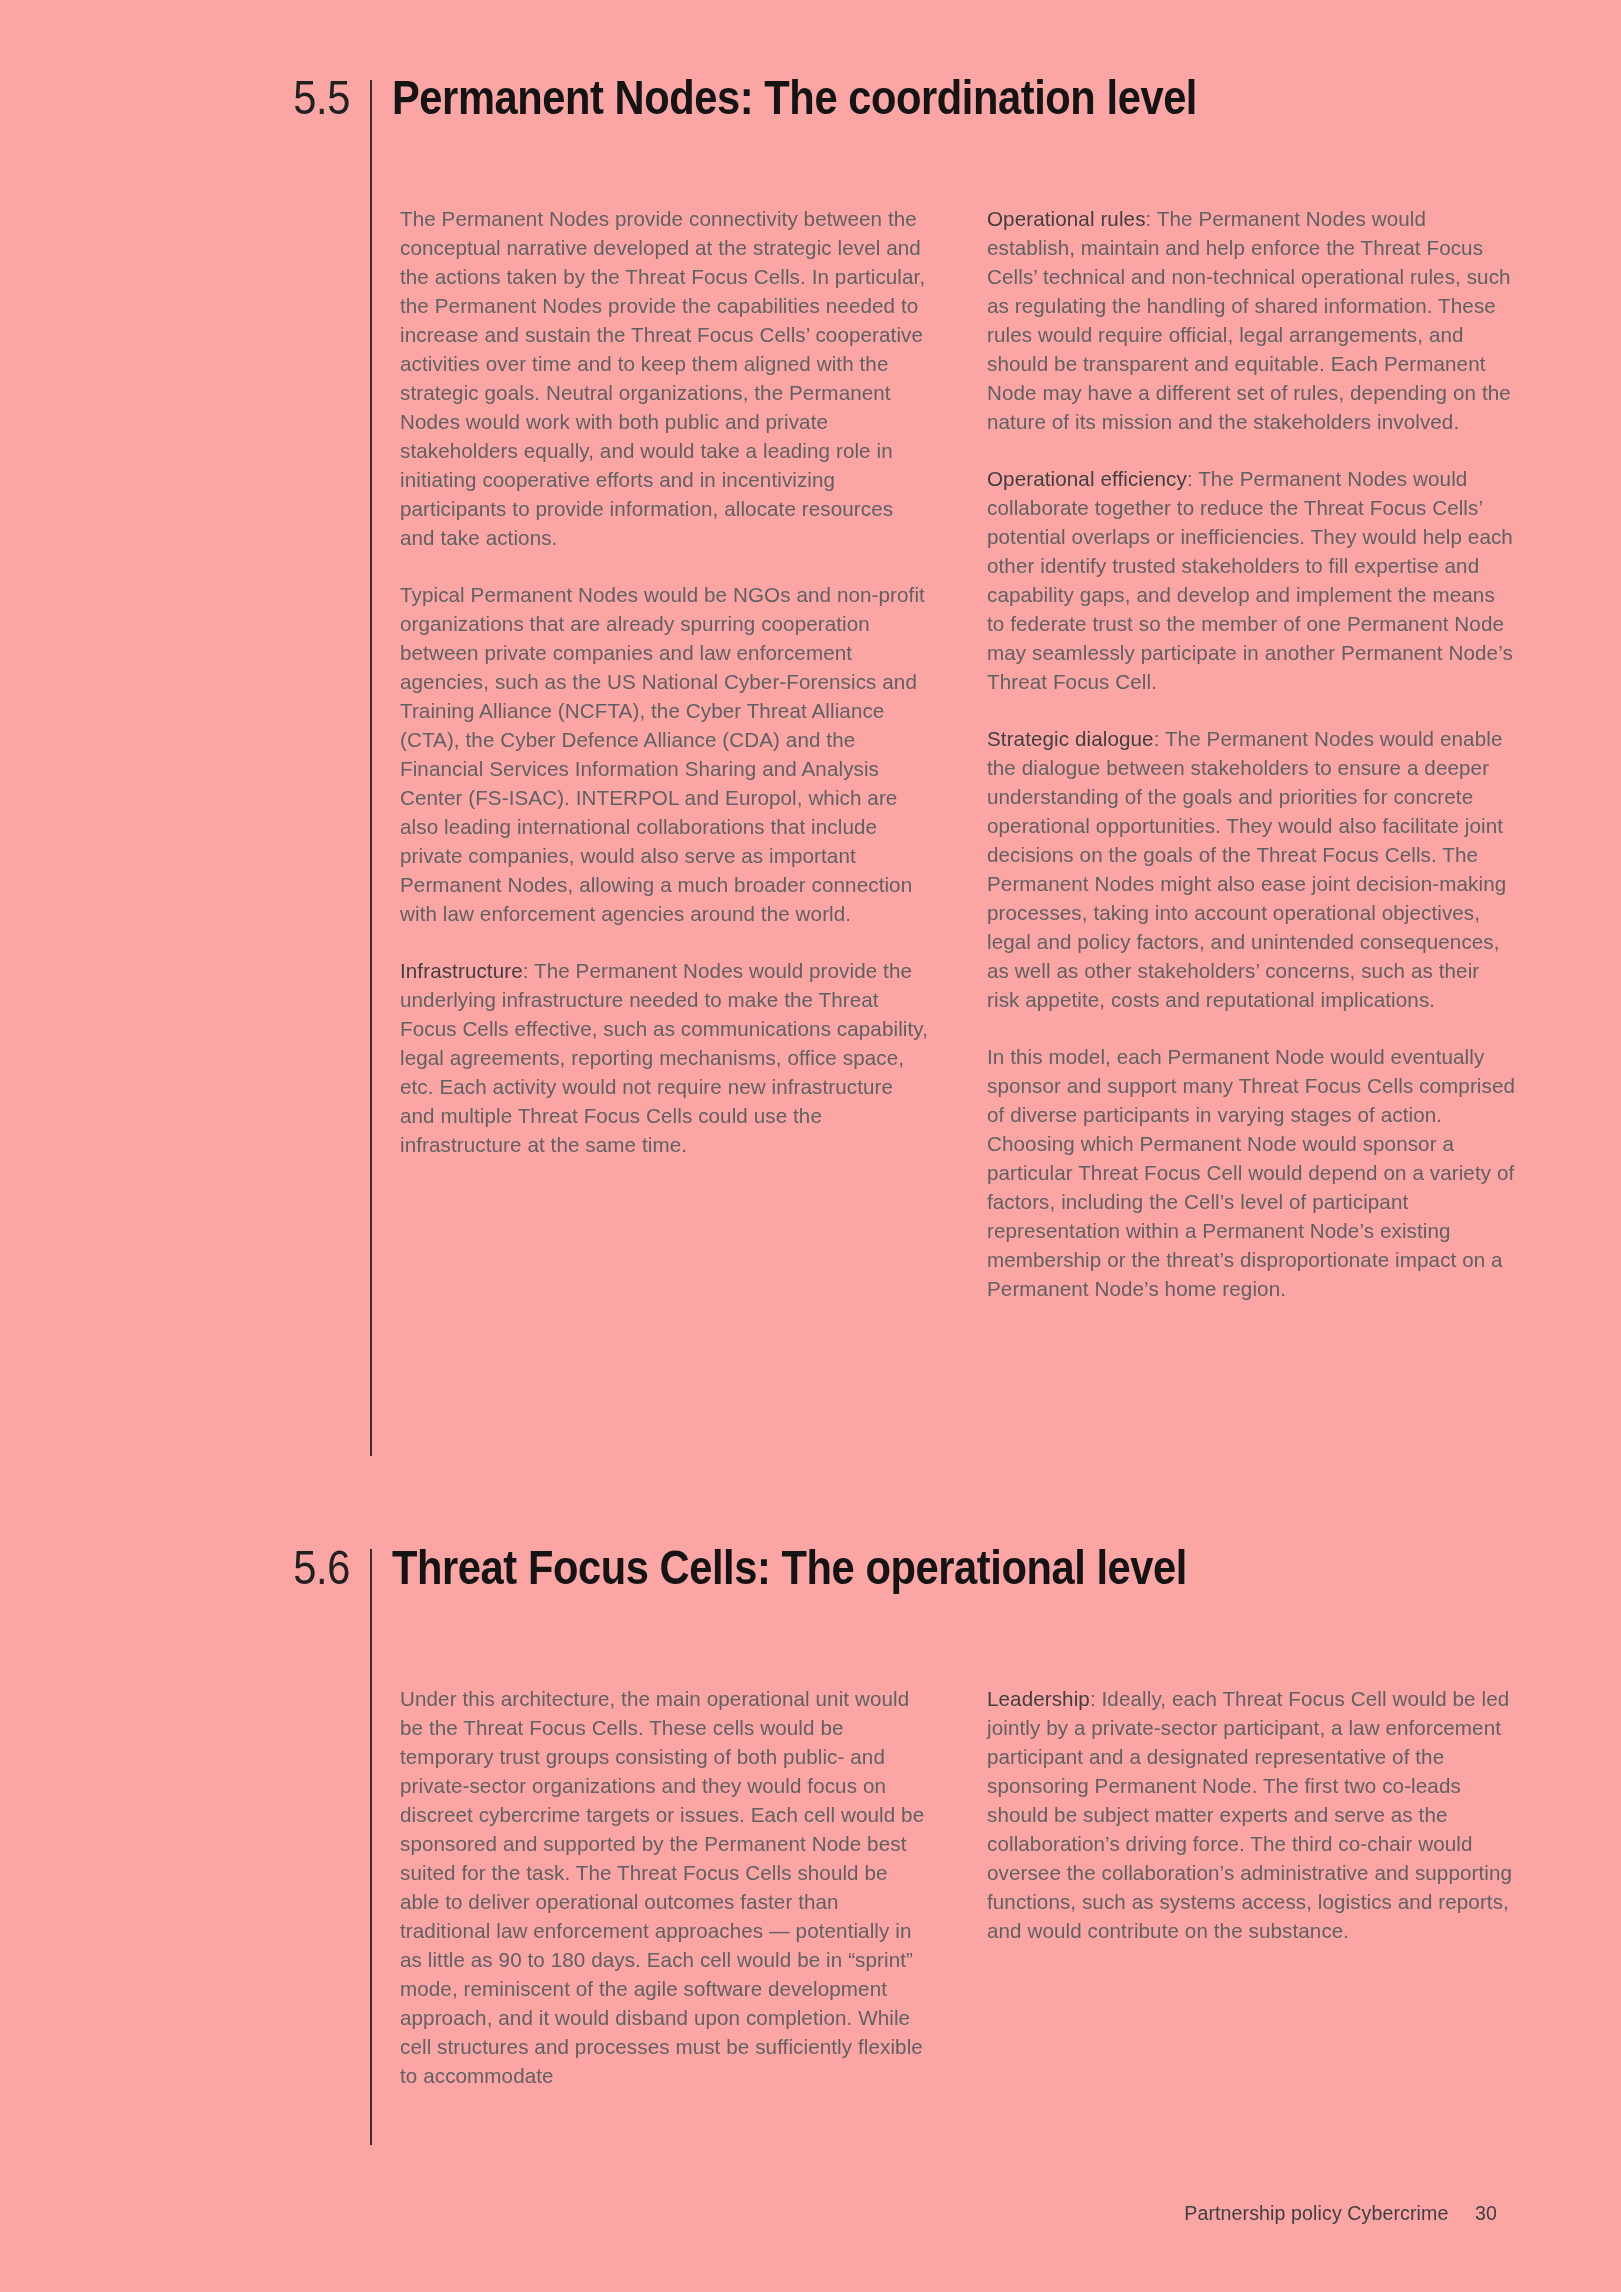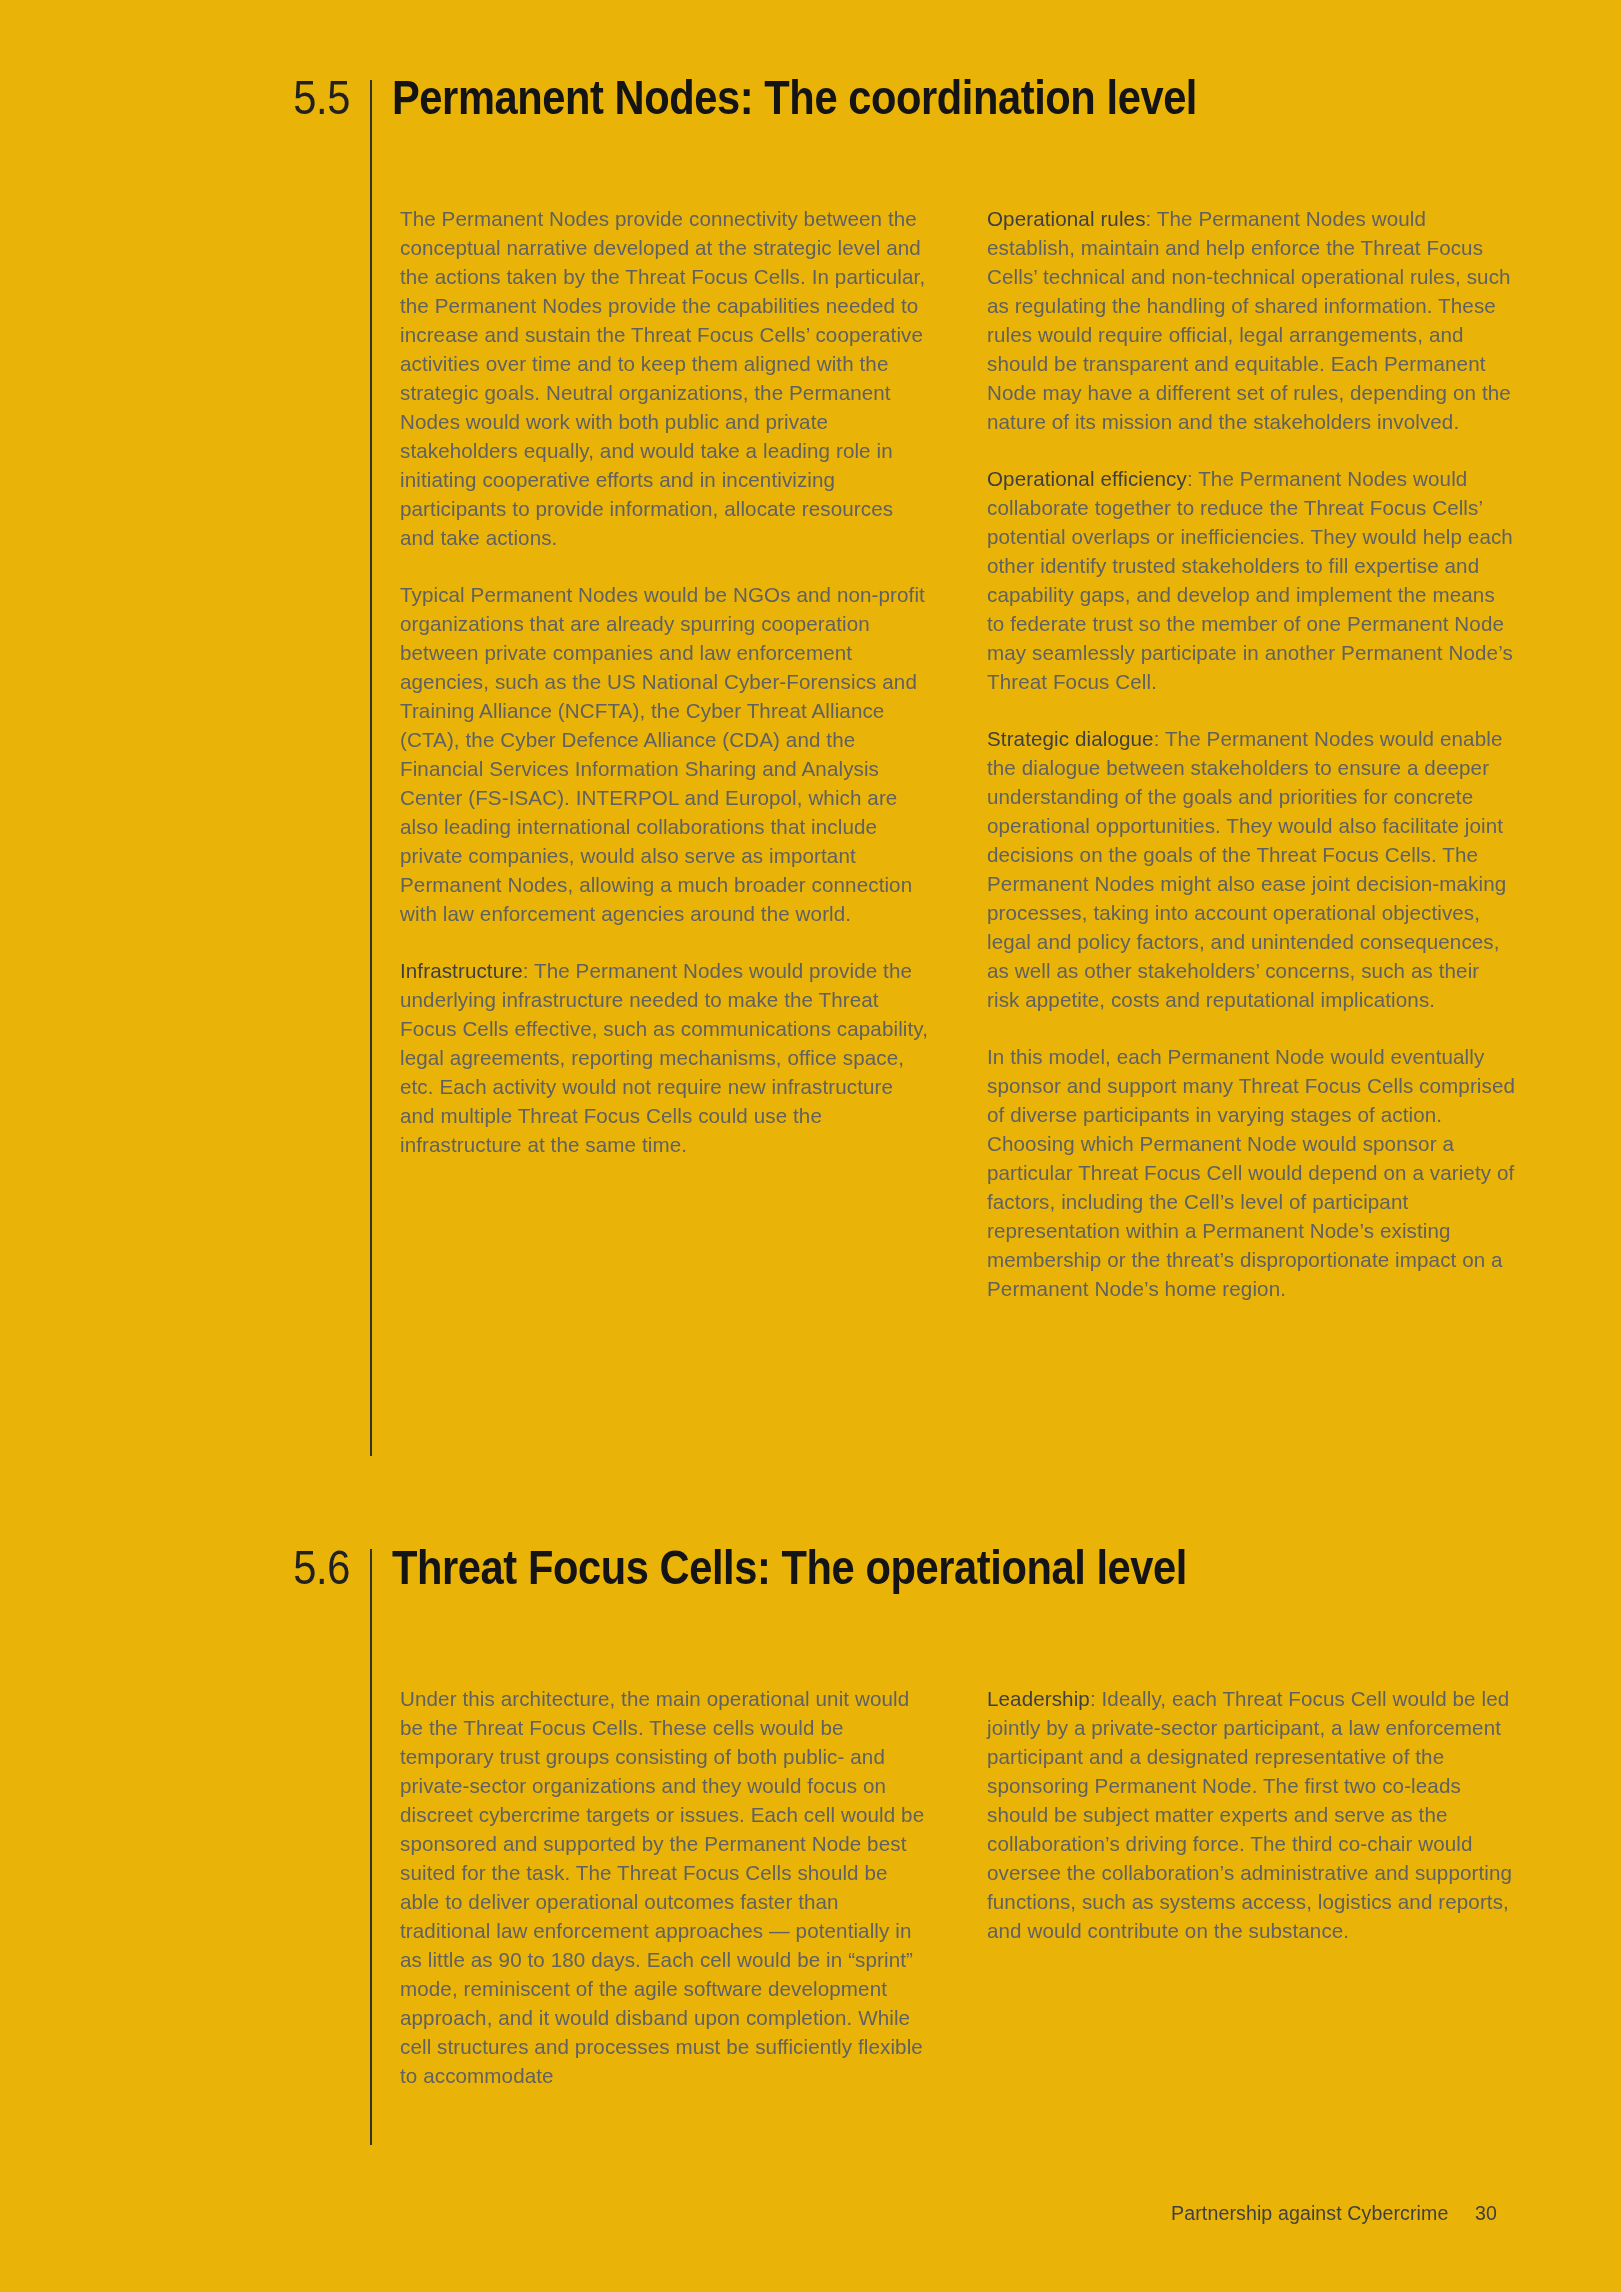--- a/index.html
+++ b/index.html
@@ -1,17 +1,17 @@
 <!DOCTYPE html>
 <html><head>
 <meta charset="utf-8">
 <style>
   html,body{margin:0;padding:0;background:#ffffff;}
   #page{
-    position:relative;width:1621px;height:2293px;background:#eab308;overflow:hidden;
+    position:relative;width:1621px;height:2293px;background:#fca5a5;overflow:hidden;
     font-family:"Liberation Sans","DejaVu Sans",sans-serif;
   }
   .sec-num{
     position:absolute;left:0;width:350px;text-align:right;
     font-size:49px;line-height:49px;font-weight:400;color:#212121;
     letter-spacing:-0.5px;transform:scaleX(0.85);transform-origin:100% 50%;
   }
   .sec-title{
     position:absolute;left:392px;margin:0;
     font-size:49px;line-height:49px;font-weight:700;color:#141414;
@@ -62,18 +62,18 @@
   <div class="cols" style="top:1684px;">
     <div class="col">
       <p class="para"><span class="lead"></span><span>Under this architecture, the main operational unit would be the Threat Focus Cells. These cells would be temporary trust groups consisting of both public- and private-sector organizations and they would focus on discreet cybercrime targets or issues. Each cell would be sponsored and supported by the Permanent Node best suited for the task. The Threat Focus Cells should be able to deliver operational outcomes faster than traditional law enforcement approaches — potentially in as little as 90 to 180 days. Each cell would be in “sprint” mode, reminiscent of the agile software development approach, and it would disband upon completion. While cell structures and processes must be sufficiently flexible to accommodate</span></p>
     </div>
     <div class="col">
       <p class="para"><span class="lead">Leadership</span><span>: Ideally, each Threat Focus Cell would be led jointly by a private-sector participant, a law enforcement participant and a designated representative of the sponsoring Permanent Node. The first two co-leads should be subject matter experts and serve as the collaboration’s driving force. The third co-chair would oversee the collaboration’s administrative and supporting functions, such as systems access, logistics and reports, and would contribute on the substance.</span></p>
     </div>
   </div>
 
   <div class="footer">
-    <span>Partnership against Cybercrime</span>
+    <span>Partnership policy Cybercrime</span>
     <span>30</span>
   </div>
 
 </div>
 
 
 </body></html>

